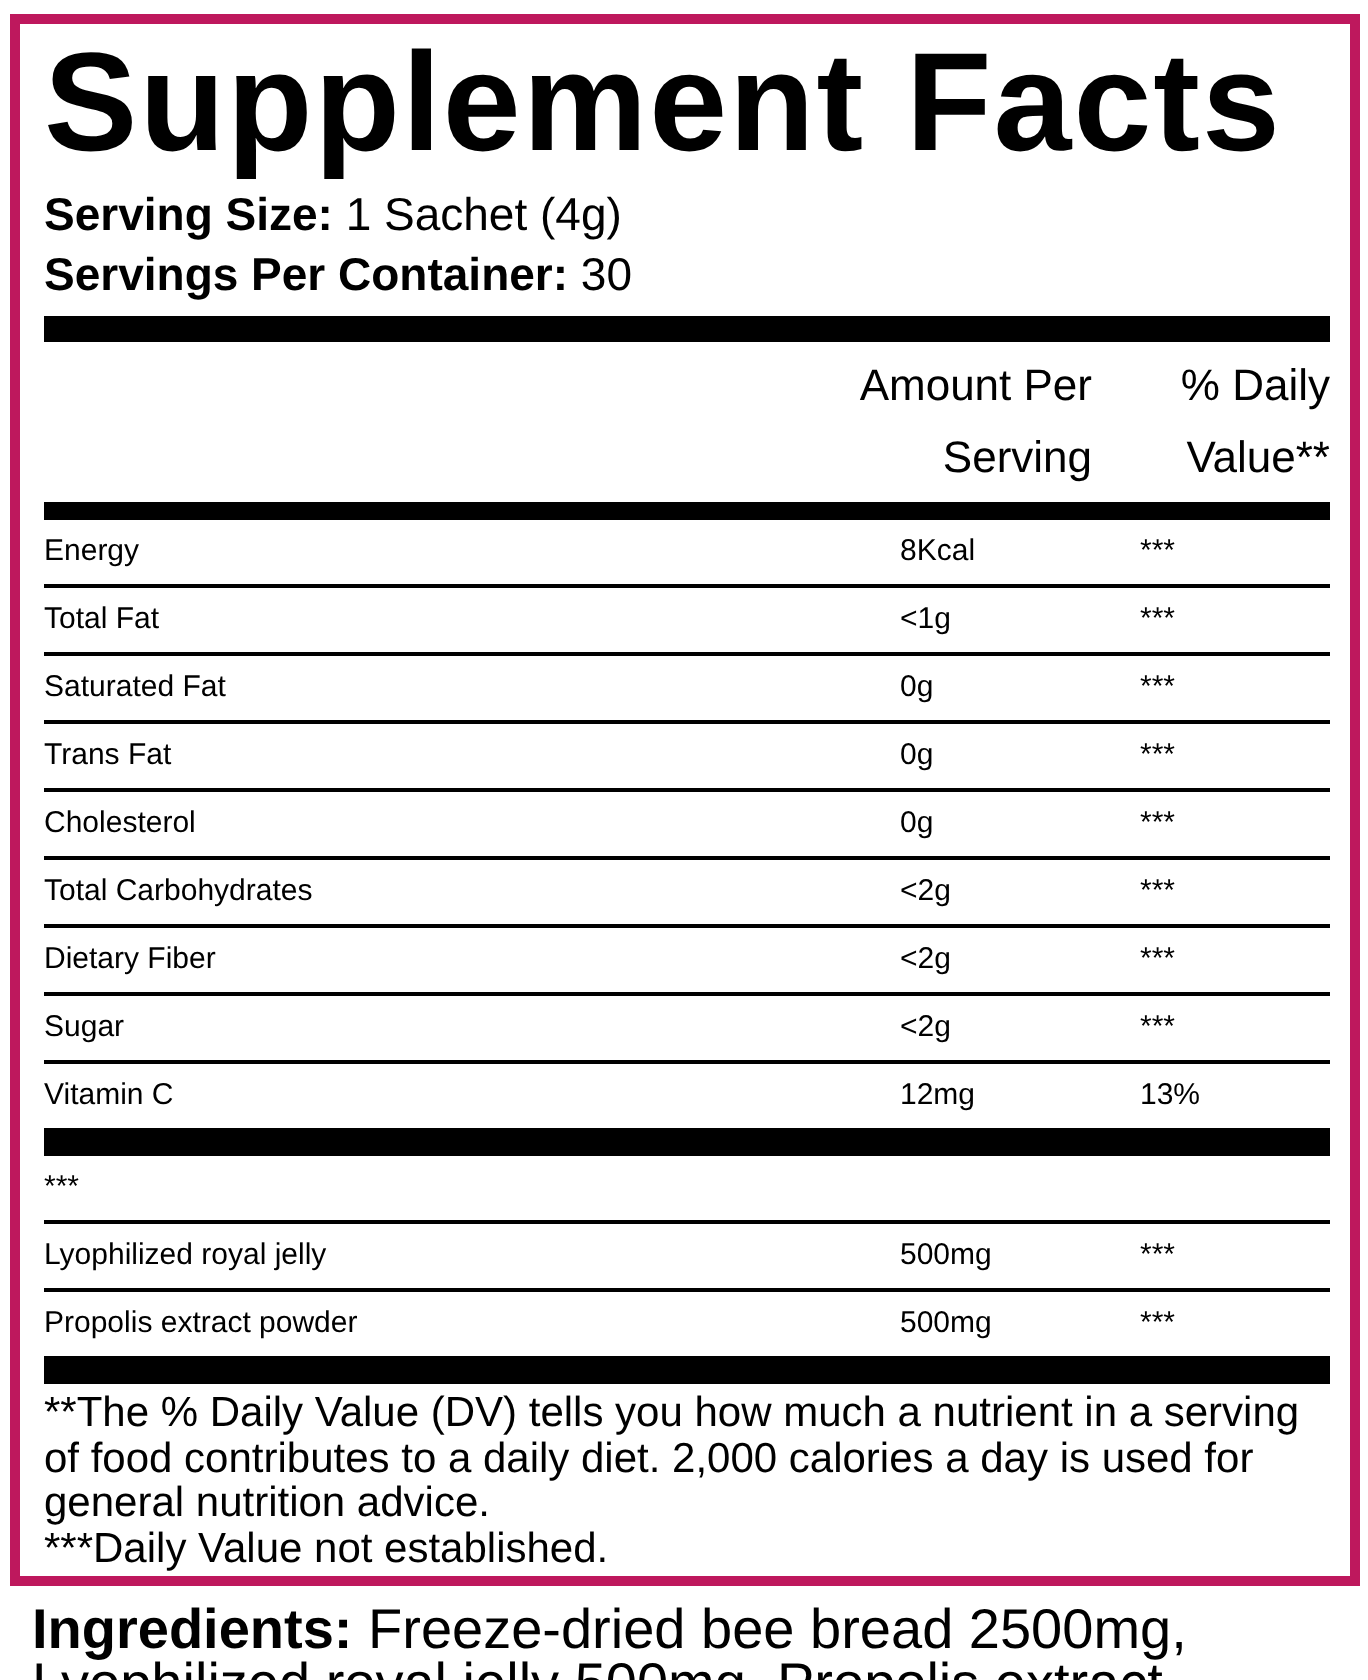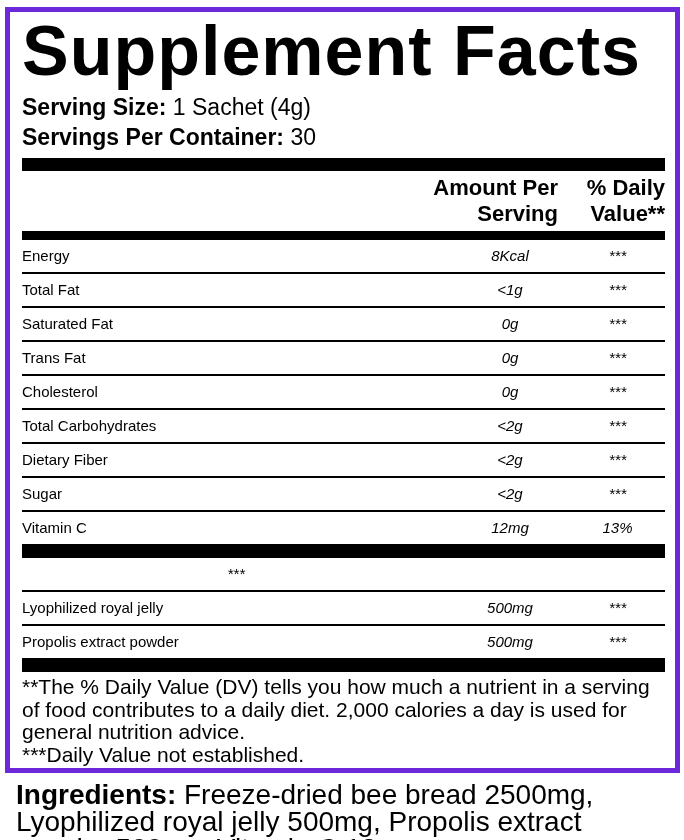--- a/index.html
+++ b/index.html
@@ -6,21 +6,21 @@
   body {
     width: 684px; height: 840px;
     background: #ffffff;
     color: #000000;
     font-family: "Liberation Sans", sans-serif;
     overflow: hidden;
     -webkit-font-smoothing: antialiased;
   }
   .facts-box {
     margin: 7px 4px 0 5px;
-    border: 5px solid #6d28d9;
+    border: 5px solid #be185d;
     padding: 2px 10px 0 12px;
     background: #ffffff;
   }
   .title {
     margin: 0;
     padding: 2px 0 6px;
     font-size: 70px;
     line-height: 70px;
     font-weight: bold;
     letter-spacing: 1px;
@@ -31,39 +31,39 @@
     line-height: 30px;
   }
   .b { font-weight: bold; }
   .bar { background: #000000; }
   .bar-lg { height: 13px; margin-top: 6px; }
   .bar-md { height: 9px; }
   .bar-xl { height: 14px; }
   .col-header {
     display: grid;
     grid-template-columns: 1fr auto 95px;
-    column-gap: 12px;
+    column-gap: 24px;
     padding: 4px 0 4px;
-    font-weight: bold;
+    font-weight: normal;
     font-size: 22px;
-    line-height: 26px;
+    line-height: 36px;
   }
   .col-header .hdr-right {
     white-space: pre-line;
     text-align: right;
   }
   .row {
     display: grid;
     grid-template-columns: 1fr 120px 95px;
     font-size: 15px;
     line-height: 32px;
     border-bottom: 2px solid #000000;
   }
   .row.last { border-bottom: none; }
-  .row .amt, .row .dv { text-align: center; font-style: italic; }
+  .row .amt, .row .dv { text-align: left; }
   .footnote {
     padding: 4px 0 2px;
     font-size: 21px;
     line-height: 22.5px;
   }
   .footnote p { margin: 0; }
   .ingredients {
     margin: 8px 8px 0 16px;
     font-size: 28px;
     line-height: 27px;

